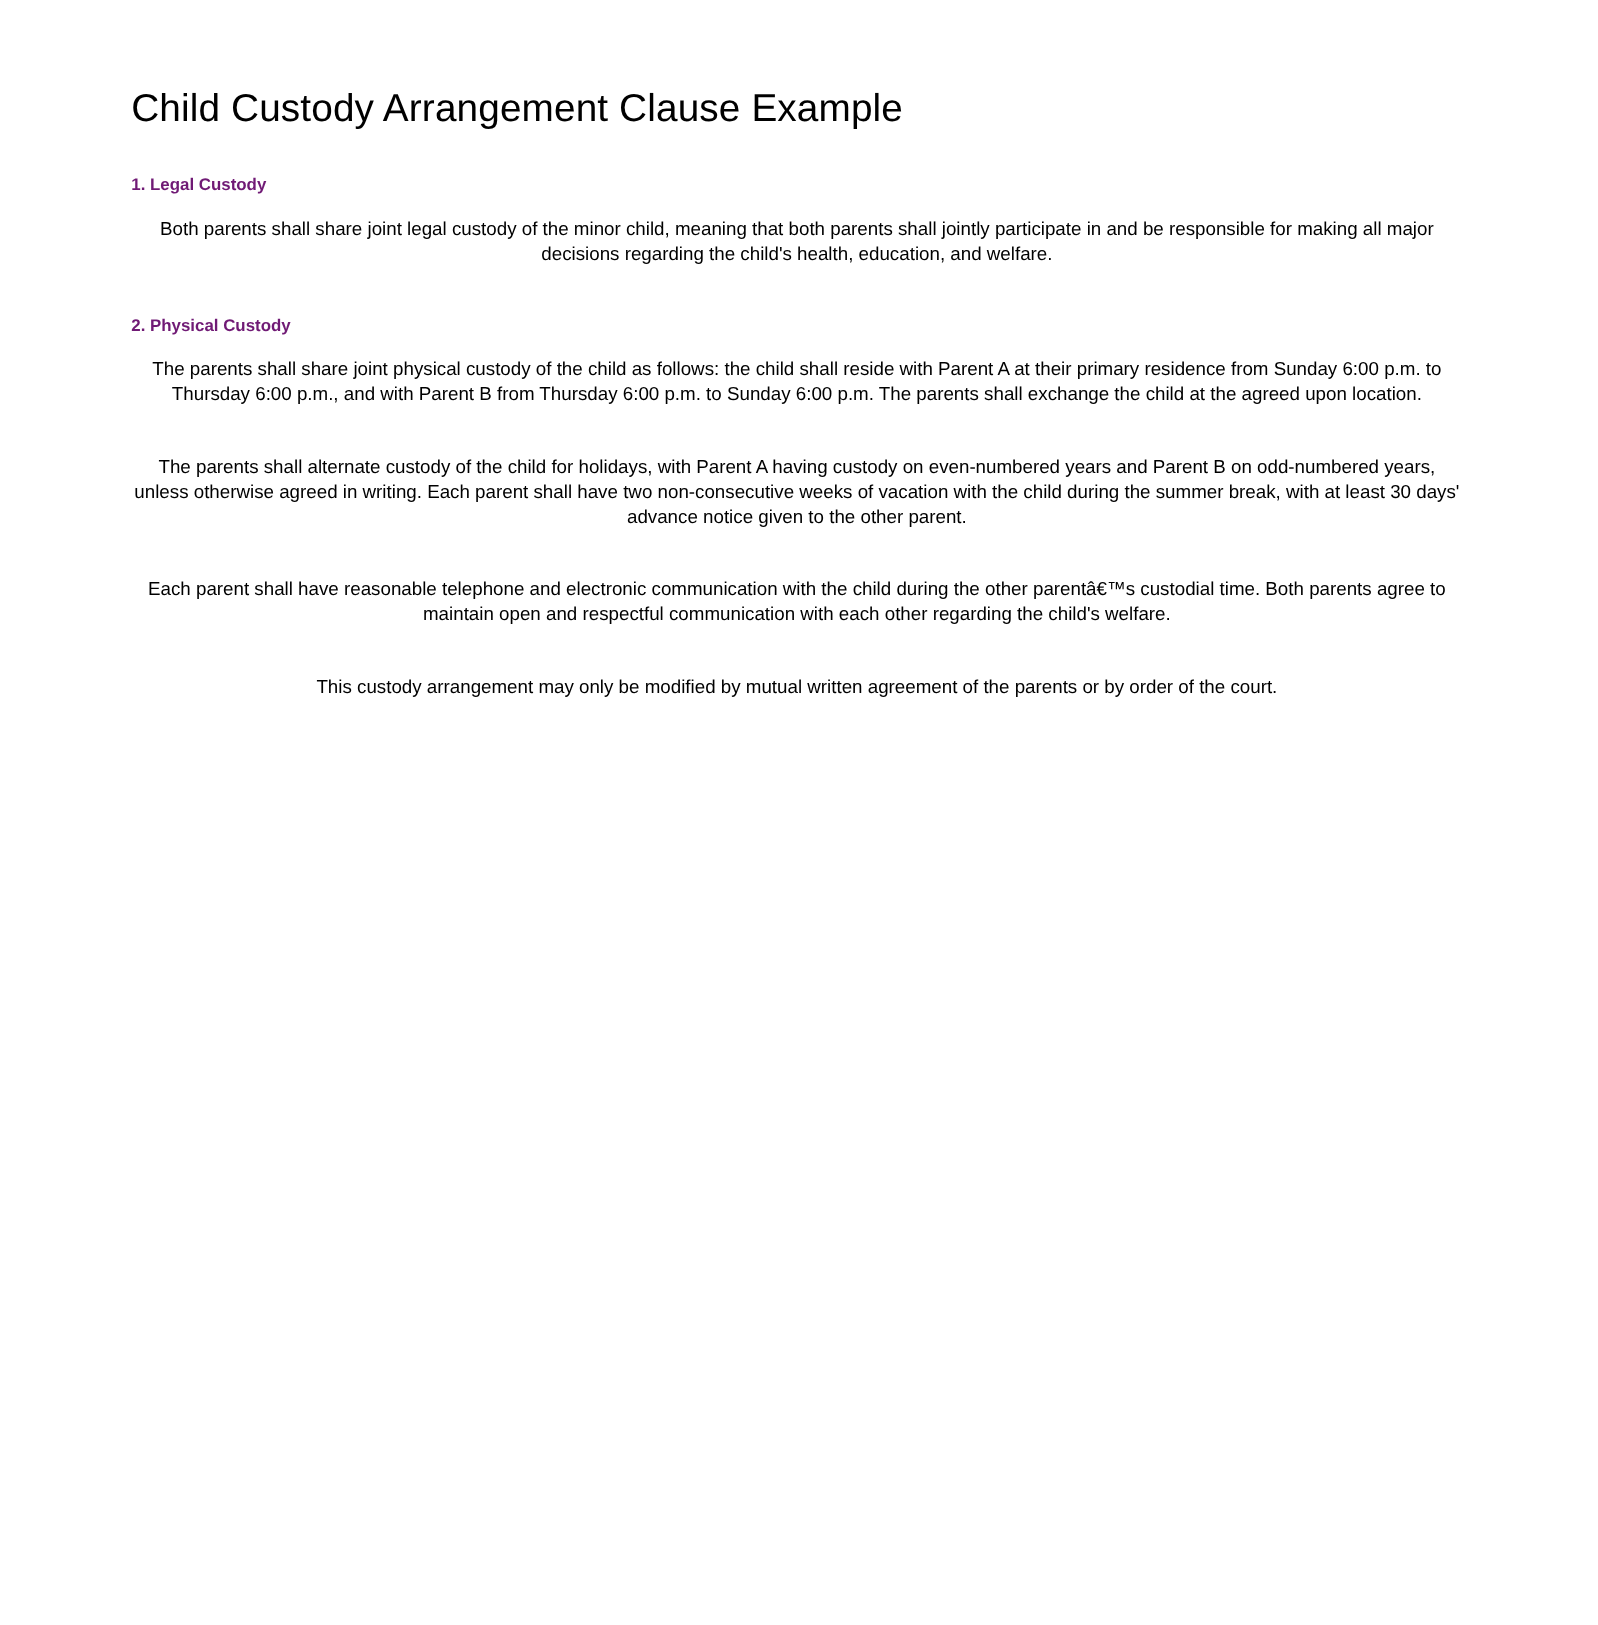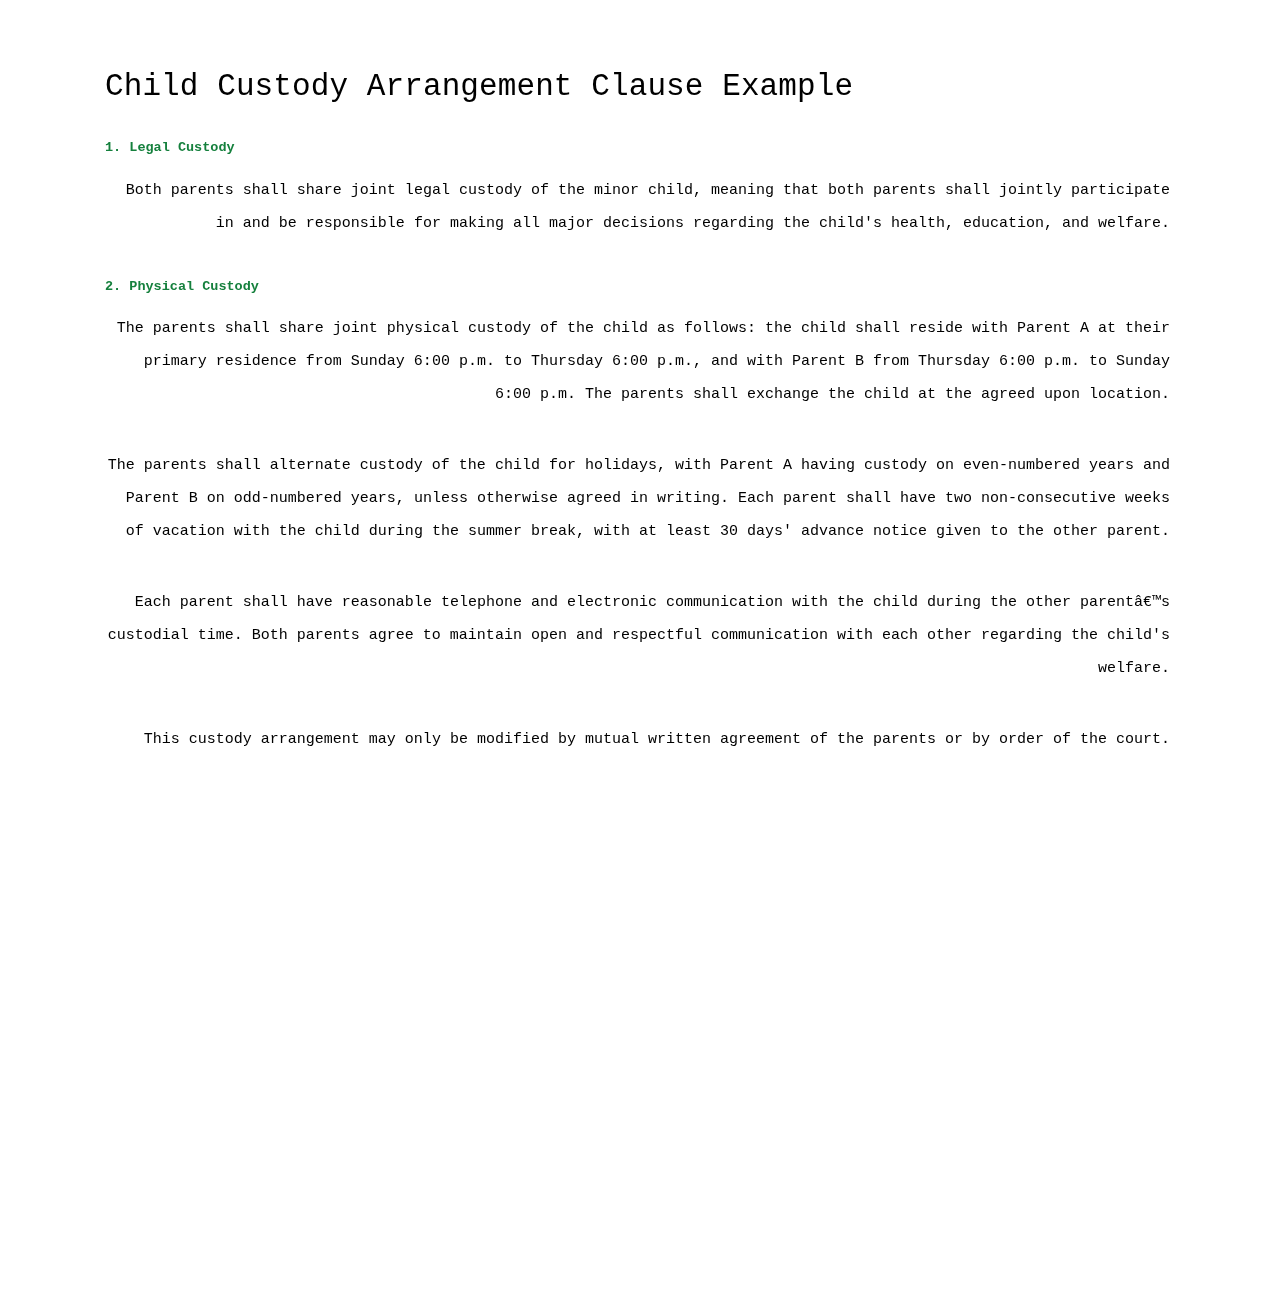--- a/index.html
+++ b/index.html
@@ -10,51 +10,50 @@
   body {
     width: 1278px;
     min-height: 1300px;
     font-family: "Liberation Sans", sans-serif;
     color: #000000;
     -webkit-font-smoothing: antialiased;
   }
   .page {
     padding: 68px 108px 0 105px;
     box-sizing: border-box;
-    font-family: Liberation Mono, monospace;
   }
   .doc-title {
     font-size: 31px;
     font-weight: 400;
     line-height: 1.2;
     letter-spacing: 0.1px;
     margin: 0 0 34px 0;
     color: #000000;
   }
   .section {
     margin: 0 0 38px 0;
   }
   .section:last-child {
     margin-bottom: 0;
   }
   .section-heading {
     font-size: 13.5px;
     font-weight: bold;
     line-height: 1.3;
     margin: 0 0 17px 0;
-    color: #15803d;
+    color: #701a75;
   }
   .section-body {
     font-size: 15px;
     font-weight: 400;
-    line-height: 33px;
+    line-height: 20px;
     margin: 0;
     max-width: 1065px;
     color: #000000;
-    text-align: right;
+    text-align: center;
   }
 </style>
 </head>
 <body>
 
 <div class="page">
 
   <h1 class="doc-title">Child Custody Arrangement Clause Example</h1>
 
   <div class="section">

